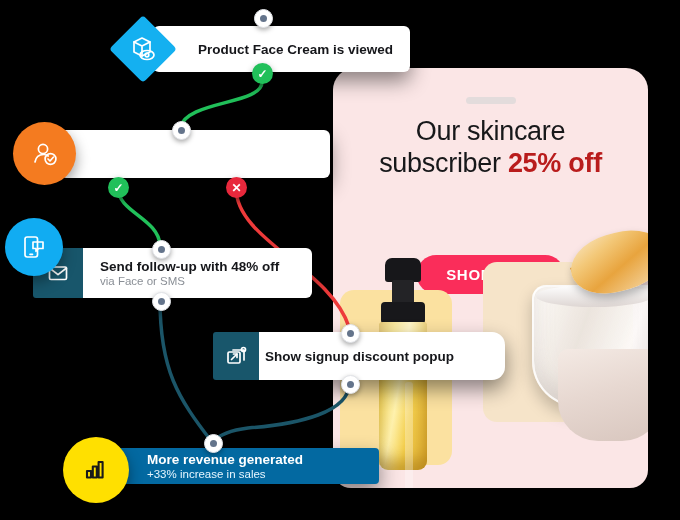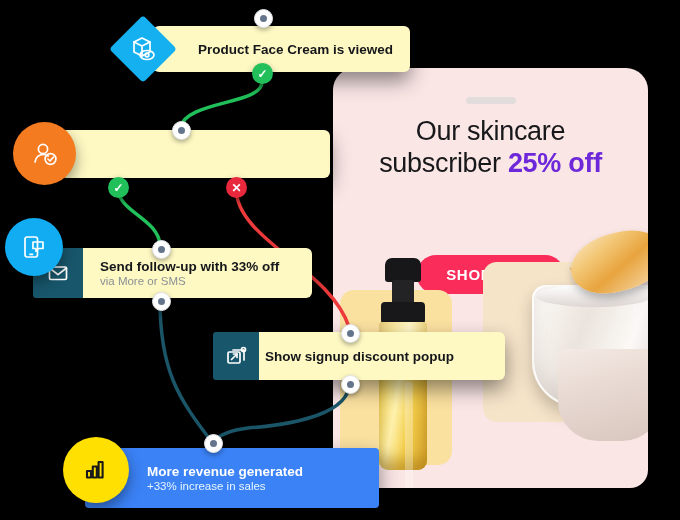--- a/index.html
+++ b/index.html
@@ -7,21 +7,21 @@
   #stage{position:relative;width:680px;height:520px;background:#000;}
 
   
   .phone{position:absolute;left:333px;top:68px;width:315px;height:420px;
     background:#FBE6E6;border-radius:22px 22px 18px 18px;overflow:hidden;
     box-shadow:0 18px 38px rgba(0,0,0,.55);}
   .notch{position:absolute;left:50%;top:29px;transform:translateX(-50%);
     width:50px;height:7px;border-radius:4px;background:#E3DCDC;}
   .promo-head{position:absolute;left:0;top:47px;width:100%;text-align:center;
     font-size:27px;line-height:32px;color:#17181A;letter-spacing:-.3px;}
-  .promo-head .off{color:#6d28d9;font-weight:bold;}
+  .promo-head .off{color:#b91c1c;font-weight:bold;}
   .shop-btn{position:absolute;left:50%;top:187px;transform:translateX(-50%);
     background:#FA2D5A;color:#fff;border:none;border-radius:22px;
     padding:11px 30px;font-size:15px;font-weight:bold;letter-spacing:.7px;
     font-family:"Liberation Sans",sans-serif;cursor:pointer;}
 
   
   .tile{position:absolute;border-radius:14px;}
   .tile-cream{left:150px;top:194px;width:150px;height:160px;background:#F6E4C9;}
   .tile-yellow{left:7px;top:222px;width:112px;height:175px;background:#FBE1A0;}
 
@@ -56,21 +56,21 @@
     background:linear-gradient(110deg,rgba(255,255,255,.88) 0%,rgba(232,228,226,.80) 38%,rgba(252,250,249,.92) 70%,rgba(215,209,207,.82) 100%);
     border:2px solid rgba(255,255,255,.75);
     box-shadow:0 8px 16px rgba(0,0,0,.22), inset 0 -12px 20px rgba(180,170,165,.35);}
   .jar .cream{position:absolute;left:24px;top:62px;width:104px;height:92px;
     border-radius:10px 10px 40px 40px;
     background:linear-gradient(165deg,#F4EAE4 0%,#E7D8D1 45%,#D8C6BE 100%);}
   .jar .rim{position:absolute;left:18px;top:52px;width:116px;height:22px;
     border-radius:50%;background:linear-gradient(180deg,#FFFFFF,#DED6D3);}
 
   
-  .node{position:absolute;display:flex;align-items:center;background:#fef9c3;
+  .node{position:absolute;display:flex;align-items:center;background:#ffffff;
     border-radius:6px;box-shadow:0 9px 20px rgba(0,0,0,.45);}
   .node .label{font-size:13.5px;font-weight:bold;color:#15161A;}
   .node .sub{font-size:11.5px;color:#8A8F96;font-weight:normal;margin-top:1px;}
   .txt-wrap{display:flex;flex-direction:column;justify-content:center;}
 
   
   #node-product{left:153px;top:26px;width:212px;height:46px;padding-left:45px;}
   .diamond{position:absolute;left:-34px;top:-1px;width:48px;height:48px;
     background:#14B0F0;transform:rotate(45deg);border-radius:4px;}
   .diamond-ico{position:absolute;left:-27px;top:6px;width:34px;height:34px;}
@@ -84,26 +84,26 @@
 
   
   #node-followup{left:63px;top:248px;width:212px;height:50px;padding-left:37px;}
   .sq-ico{position:absolute;display:flex;align-items:center;justify-content:center;
     background:#18566B;}
   #sq-mail{left:-30px;top:0;width:50px;height:50px;border-radius:3px 0 0 3px;}
   #blue-circle{left:-58px;top:-30px;width:58px;height:58px;background:#11ACF2;
     box-shadow:0 6px 14px rgba(0,0,0,.35);}
 
   
-  #node-popup{left:213px;top:332px;width:240px;height:48px;padding-left:52px;}
+  #node-popup{left:213px;top:332px;width:240px;height:48px;padding-left:52px;border-radius:13px;}
   #sq-popup{left:0;top:0;width:46px;height:48px;border-radius:3px 0 0 3px;}
 
   
-  #node-revenue{left:85px;top:448px;width:232px;height:60px;padding-left:62px;
-    background:#3b82f6;border-radius:4px;}
+  #node-revenue{left:85px;top:448px;width:232px;height:36px;padding-left:62px;
+    background:#0369a1;border-radius:4px;}
   #node-revenue .label{color:#fff;}
   #node-revenue .sub{color:#E6F6FF;}
   #yellow-circle{left:-22px;top:-11px;width:66px;height:66px;background:#FFE000;
     box-shadow:0 6px 14px rgba(0,0,0,.4);}
 
   
   .dot{position:absolute;width:17px;height:17px;border-radius:50%;background:#fff;
     border:1px solid #E2E4E8;box-shadow:0 2px 5px rgba(0,0,0,.35);
     display:flex;align-items:center;justify-content:center;}
   .dot:after{content:"";width:7px;height:7px;border-radius:50%;background:#64748B;}
@@ -200,22 +200,22 @@
       </svg>
     </div>
     <div class="circle-ico" id="blue-circle">
       <svg width="28" height="28" viewBox="0 0 28 28">
         <rect class="ico-stroke" x="5" y="4" width="12.5" height="20" rx="2.2"></rect>
         <path class="ico-stroke" d="M10,21.3 L12.5,21.3"></path>
         <path class="ico-stroke" d="M13,9 L23,9 L23,15.5 L18.5,15.5 L16,18.3 L16,15.5 L13,15.5 Z" fill="#11ACF2"></path>
       </svg>
     </div>
     <div class="txt-wrap">
-      <span class="label">Send follow-up with 33% off</span>
-      <span class="sub">via More or SMS</span>
+      <span class="label">Send follow-up with 48% off</span>
+      <span class="sub">via Face or SMS</span>
     </div>
   </div>
   <div class="dot" style="left:152px;top:240px;"></div>
   <div class="dot" style="left:152px;top:292px;"></div>
 
   <div class="node" id="node-popup">
     <div class="sq-ico" id="sq-popup">
       <svg width="24" height="24" viewBox="0 0 24 24">
         <rect class="ico-stroke" x="4" y="8" width="12" height="11" rx="1.3"></rect>
         <path class="ico-stroke" d="M9,6 L20,6 L20,16"></path>

